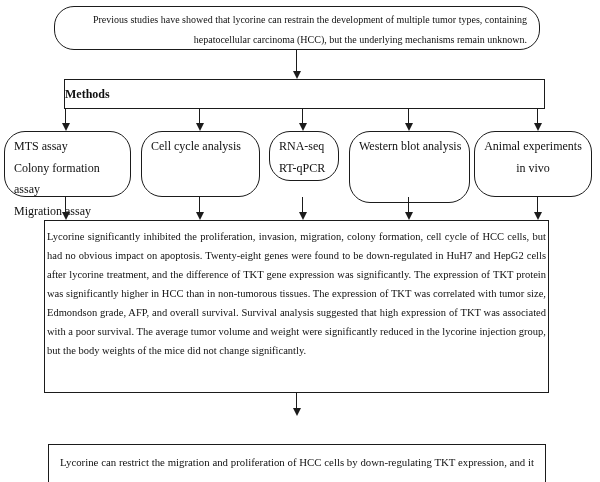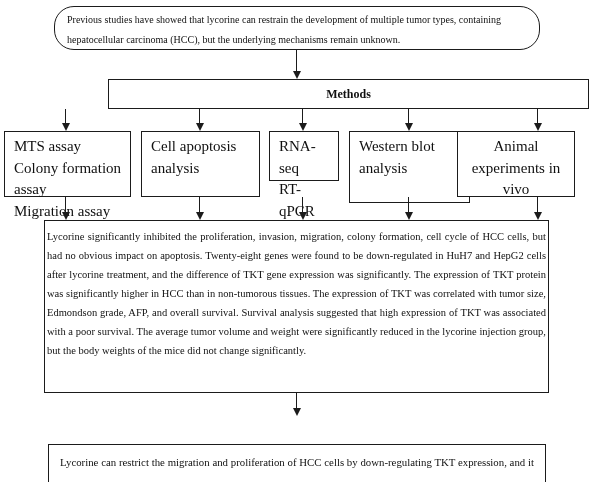--- a/index.html
+++ b/index.html
@@ -16,36 +16,36 @@
     color:var(--tx);
     overflow:hidden;
   }
   .box{
     position:absolute;
     box-sizing:border-box;
     background:var(--bg);
     border:1.6px solid var(--ln);
   }
   .intro{
-    text-align:left;
+    text-align:right;
     font-size:10px;
     line-height:19.5px;
     padding:3px 12px;
     border-radius:20px;
   }
   .methods{
-    display:flex;align-items:center;justify-content:center;
+    display:flex;align-items:center;
     font-weight:bold;
     font-size:12px;
-    margin-left:44px;
   }
   .mbox{
-    font-size:15px;
+    font-size:12px;
     line-height:21.5px;
     padding:4px 6px 0 9px;
+    border-radius:21px;
   }
   .mbox.centered{
     text-align:center;
     padding:4px 5px 0 5px;
   }
   .results{
     font-size:10.5px;
     line-height:19px;
     padding:6px 2px;
     text-align:justify;
@@ -112,33 +112,33 @@
       <div class="tip"></div>
     </div>
 
   <div class="box mbox" style="left:4px;top:131px;width:127px;height:66px;">
     <div>MTS assay</div>
     <div>Colony formation assay</div>
     <div>Migration assay</div>
   </div>
 
   <div class="box mbox" style="left:141px;top:131px;width:119px;height:66px;">
-    <div>Cell apoptosis analysis</div>
+    <div>Cell cycle analysis</div>
   </div>
 
   <div class="box mbox" style="left:269px;top:131px;width:70px;height:50px;">
     <div>RNA-seq</div>
     <div>RT-qPCR</div>
   </div>
 
   <div class="box mbox" style="left:349px;top:131px;width:121px;height:72px;">
     <div>Western blot analysis</div>
   </div>
 
-  <div class="box mbox centered" style="left:457px;top:131px;width:118px;height:66px;">
+  <div class="box mbox centered" style="left:474px;top:131px;width:118px;height:66px;">
     <div>Animal experiments in vivo</div>
   </div>
 
   <div class="arrow" style="left:61px;top:197px;height:23px;">
       <div class="shaft"></div>
       <div class="tip"></div>
     </div>
   <div class="arrow" style="left:195px;top:197px;height:23px;">
       <div class="shaft"></div>
       <div class="tip"></div>

